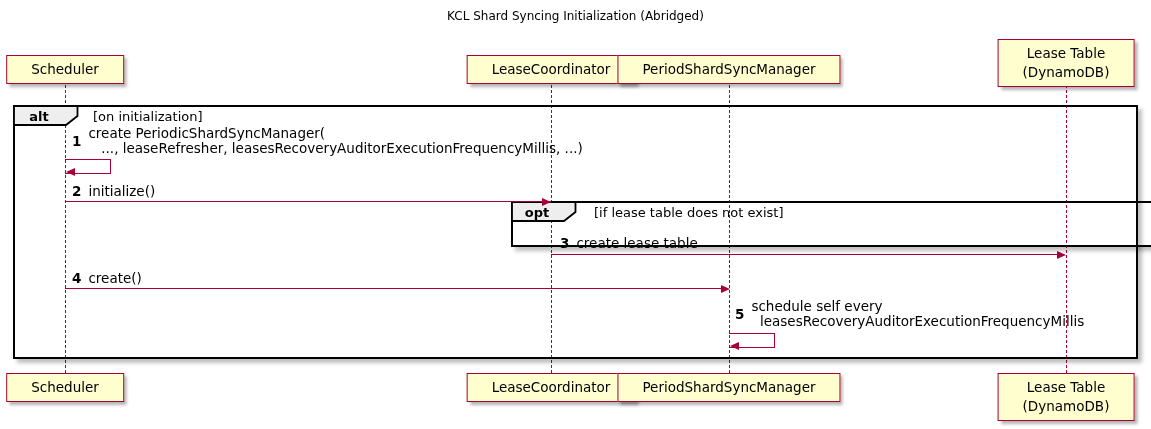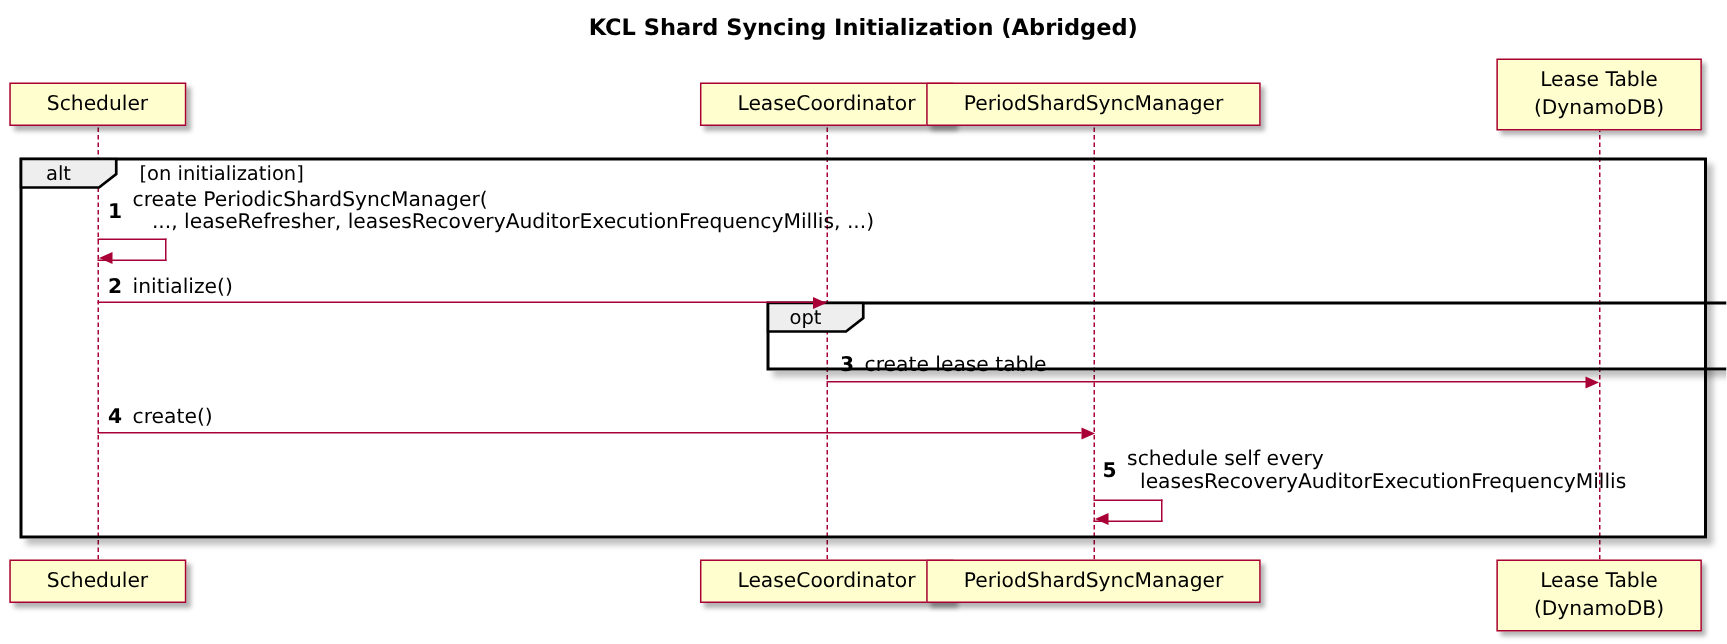--- a/index.html
+++ b/index.html
@@ -3,21 +3,21 @@
 <meta charset="utf-8">
 <style>
   html,body { margin:0; padding:0; background:#ffffff; }
   #diagram {
     position:relative; width:1151px; height:429px; background:#ffffff;
     font-family:"DejaVu Sans", "Liberation Sans", sans-serif; color:#000;
     overflow:hidden;
   }
   .title {
     position:absolute; top:9px; left:0; width:100%;
-    text-align:center; font-size:15px; font-weight:bold;
+    text-align:center; font-size:12px; font-weight:normal;
   }
   
   .participant {
     position:absolute; transform:translateX(-50%);
     background:#FEFECE; border:1.7px solid #A80036;
     padding:4px 24px; font-size:13.5px; line-height:19px;
     text-align:center; white-space:pre-line;
     box-shadow:3px 3px 3px rgba(0,0,0,0.3);
   }
   .px0 { left:65px; }  .px1 { left:551px; }  .px2 { left:729px; }  .px3 { left:1066px; }
@@ -33,21 +33,21 @@
   
   .frame {
     position:absolute; border:2px solid #000;
     box-shadow:4px 4px 4px rgba(0,0,0,0.25); background:transparent;
   }
   .frame-alt { left:13px; top:105px; width:1121px; height:250px; }
   .frame-opt { left:475px; top:201px; width:654px; height:42px;margin-left:36px; }
   .op-tab { position:absolute; left:-2px; top:-2px; width:66px; height:21px; }
   .op-label {
     position:absolute; left:-2px; top:0px; width:52px; text-align:center;
-    font-size:13px; font-weight:normal; line-height:19px;
+    font-size:13px; font-weight:bold; line-height:19px;
   }
   .guard {
     position:absolute; top:1px; font-size:13px; font-weight:normal; line-height:18px;
     white-space:nowrap;
   }
   .guard-alt { left:78px; }
   .guard-opt { left:81px; }
   
   .msg {
     position:absolute; display:flex; align-items:center; gap:7px;
@@ -111,20 +111,21 @@
     </svg>
     <span class="op-label">alt</span>
     <span class="guard guard-alt">[on initialization]</span>
   </div>
 
   <div class="frame frame-opt">
     <svg class="op-tab" viewBox="0 0 66 21">
       <path d="M1,1 H64.5 V11 L53,20 H1 Z" fill="#EEEEEE" stroke="#000000" stroke-width="1.8"></path>
     </svg>
     <span class="op-label">opt</span>
+    <span class="guard guard-opt">[if lease table does not exist]</span>
   </div>
 
   <div class="msg m1-label">
     <span class="msg-num">1</span>
     <span class="msg-text">create PeriodicShardSyncManager(
    ..., leaseRefresher, leasesRecoveryAuditorExecutionFrequencyMillis, ...)</span>
   </div>
   <div class="self-loop m1-loop"></div>
   <div class="arrow-head-left m1-head"></div>
 

